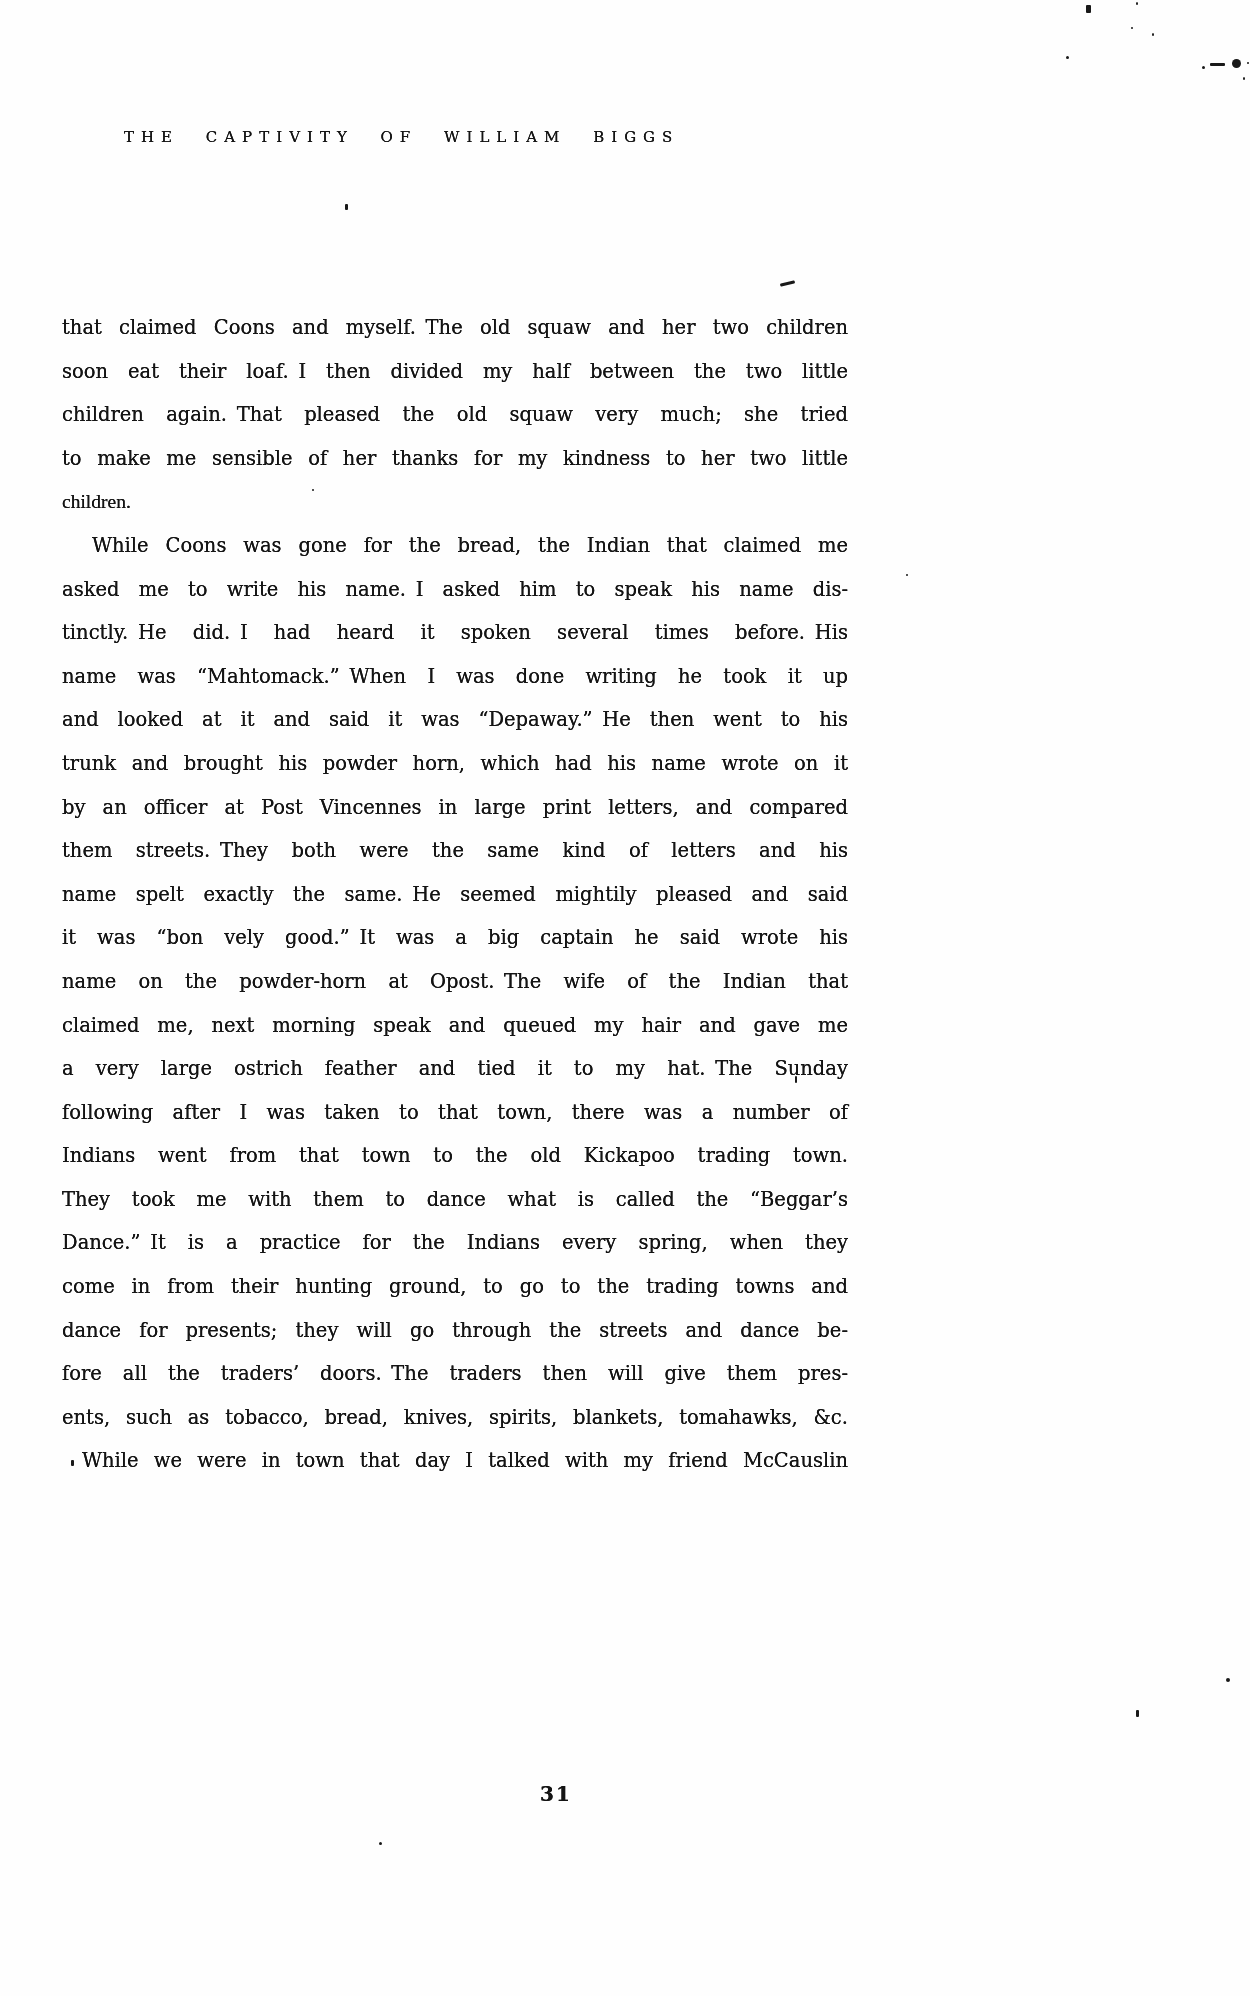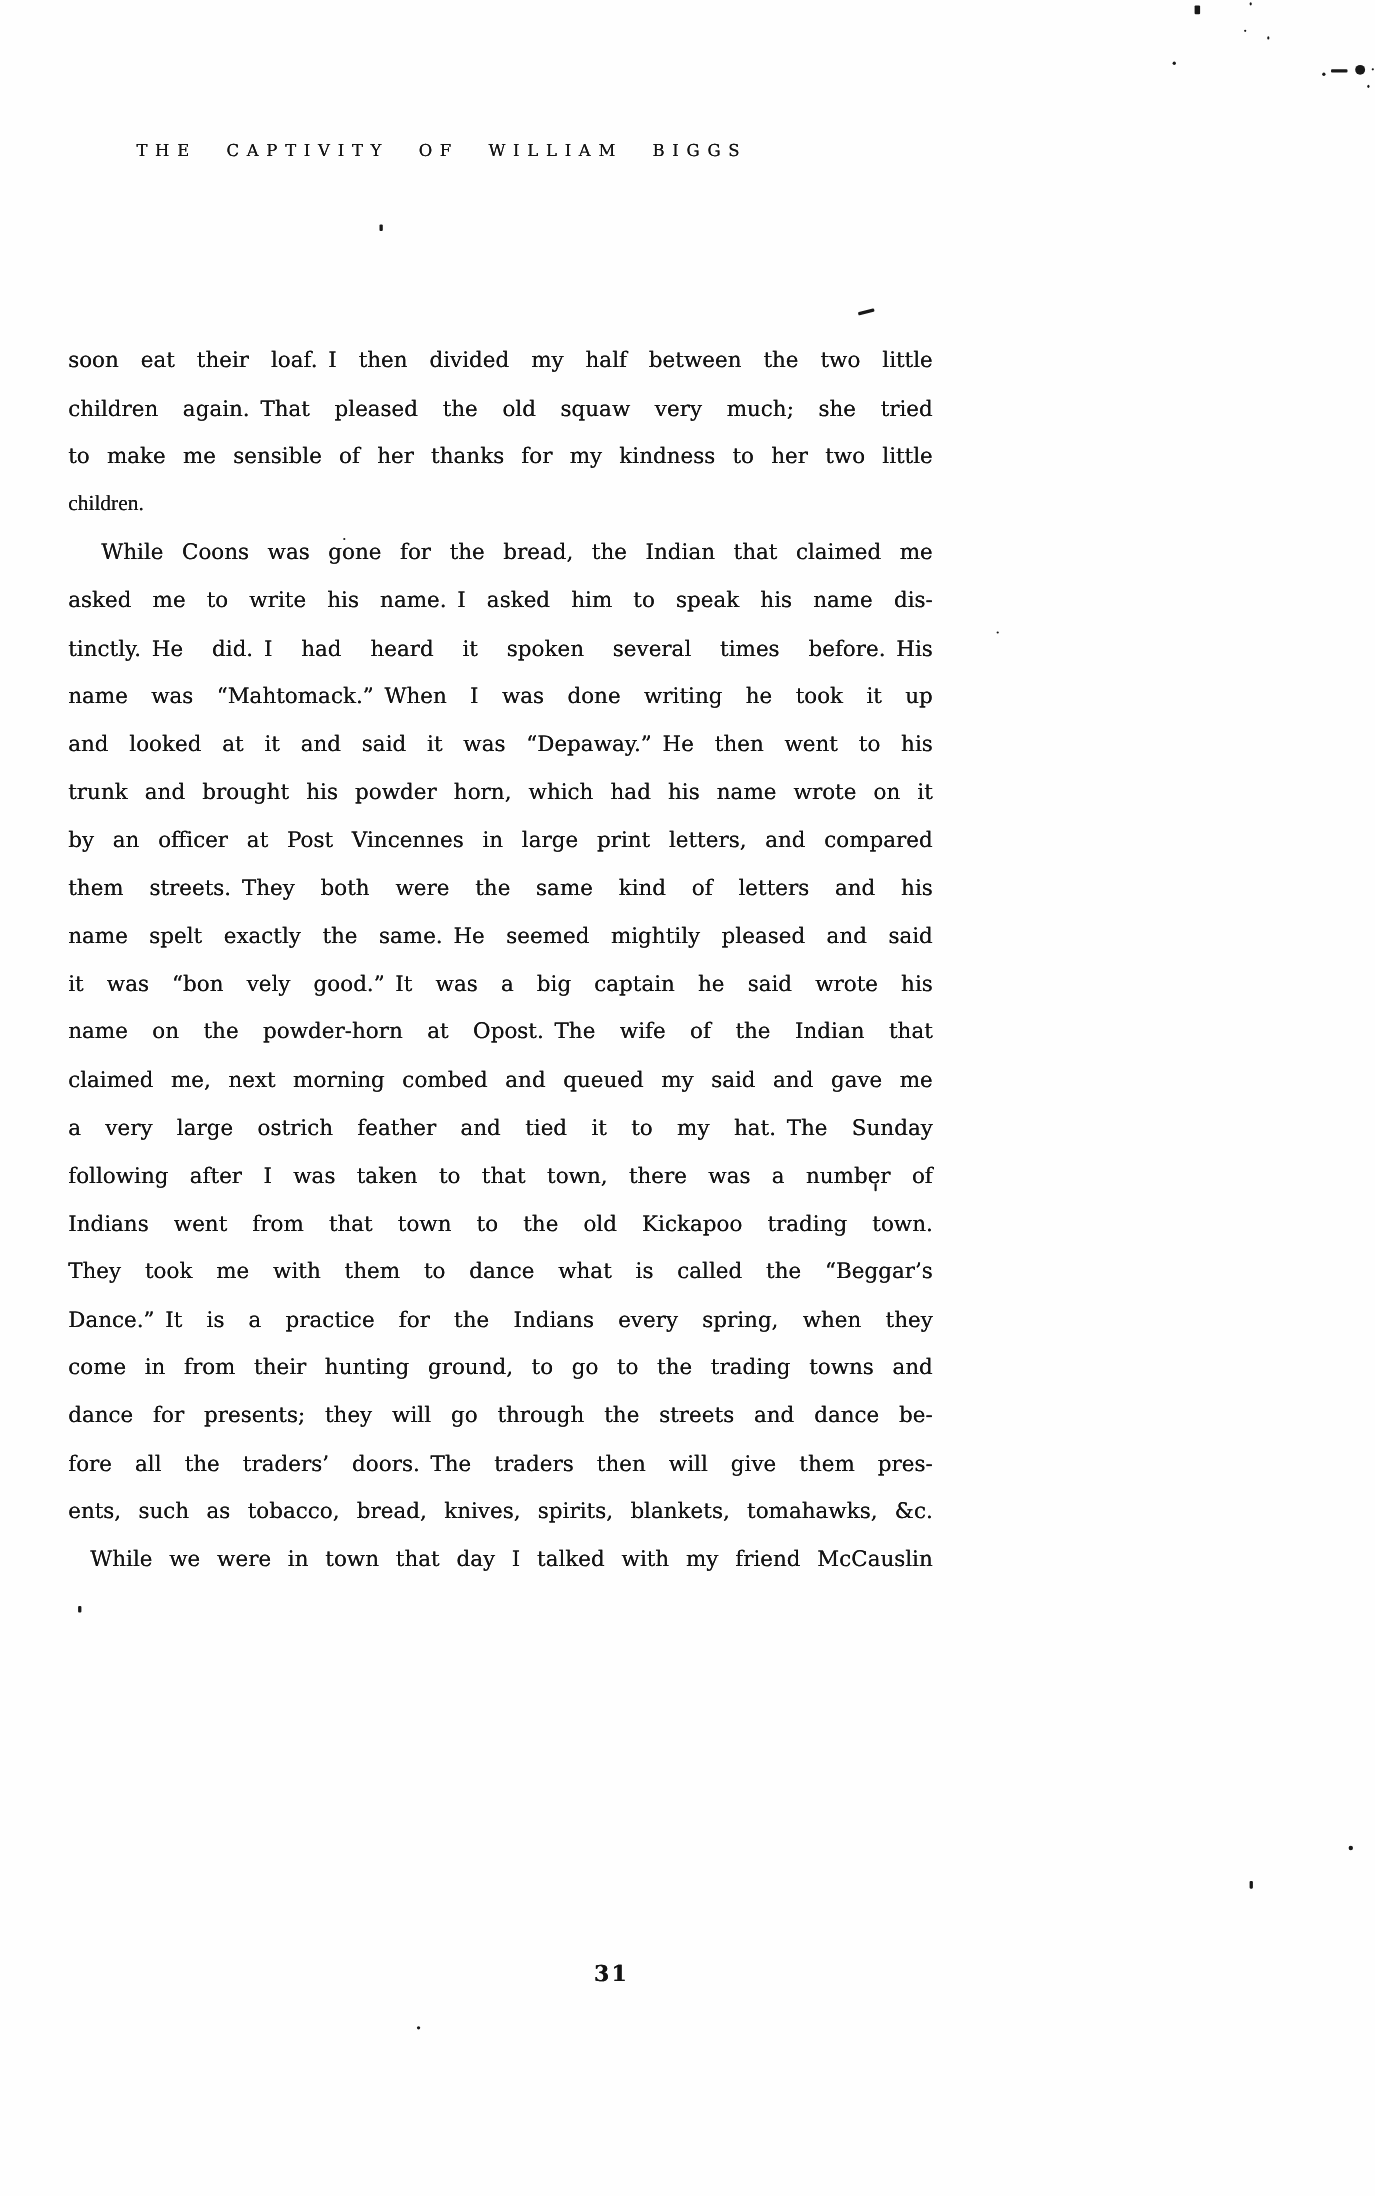--- a/index.html
+++ b/index.html
@@ -77,36 +77,37 @@
 </head>
 <body>
 
 <div class="page">
 
   <div class="header">
     <h1>THE CAPTIVITY OF WILLIAM BIGGS</h1>
   </div>
 
   <div class="text-block">
+    <div class="line">that claimed Coons and myself. The old squaw and her two children</div>
     <div class="line">soon eat their loaf. I then divided my half between the two little</div>
     <div class="line">children again. That pleased the old squaw very much; she tried</div>
     <div class="line">to make me sensible of her thanks for my kindness to her two little</div>
     <div class="line end">children.</div>
     <div class="line indent">While Coons was gone for the bread, the Indian that claimed me</div>
     <div class="line">asked me to write his name. I asked him to speak his name dis-</div>
     <div class="line">tinctly. He did. I had heard it spoken several times before. His</div>
     <div class="line">name was “Mahtomack.” When I was done writing he took it up</div>
     <div class="line">and looked at it and said it was “Depaway.” He then went to his</div>
     <div class="line">trunk and brought his powder horn, which had his name wrote on it</div>
     <div class="line">by an officer at Post Vincennes in large print letters, and compared</div>
     <div class="line">them streets. They both were the same kind of letters and his</div>
     <div class="line">name spelt exactly the same. He seemed mightily pleased and said</div>
     <div class="line">it was “bon vely good.” It was a big captain he said wrote his</div>
     <div class="line">name on the powder-horn at Opost. The wife of the Indian that</div>
-    <div class="line">claimed me, next morning combed and queued my said and gave me</div>
+    <div class="line">claimed me, next morning speak and queued my hair and gave me</div>
     <div class="line">a very large ostrich feather and tied it to my hat. The Sunday</div>
     <div class="line">following after I was taken to that town, there was a number of</div>
     <div class="line">Indians went from that town to the old Kickapoo trading town.</div>
     <div class="line">They took me with them to dance what is called the “Beggar’s</div>
     <div class="line">Dance.” It is a practice for the Indians every spring, when they</div>
     <div class="line">come in from their hunting ground, to go to the trading towns and</div>
     <div class="line">dance for presents; they will go through the streets and dance be-</div>
     <div class="line">fore all the traders’ doors. The traders then will give them pres-</div>
     <div class="line">ents, such as tobacco, bread, knives, spirits, blankets, tomahawks, &amp;c.</div>
     <div class="line indent-small">While we were in town that day I talked with my friend McCauslin</div>

